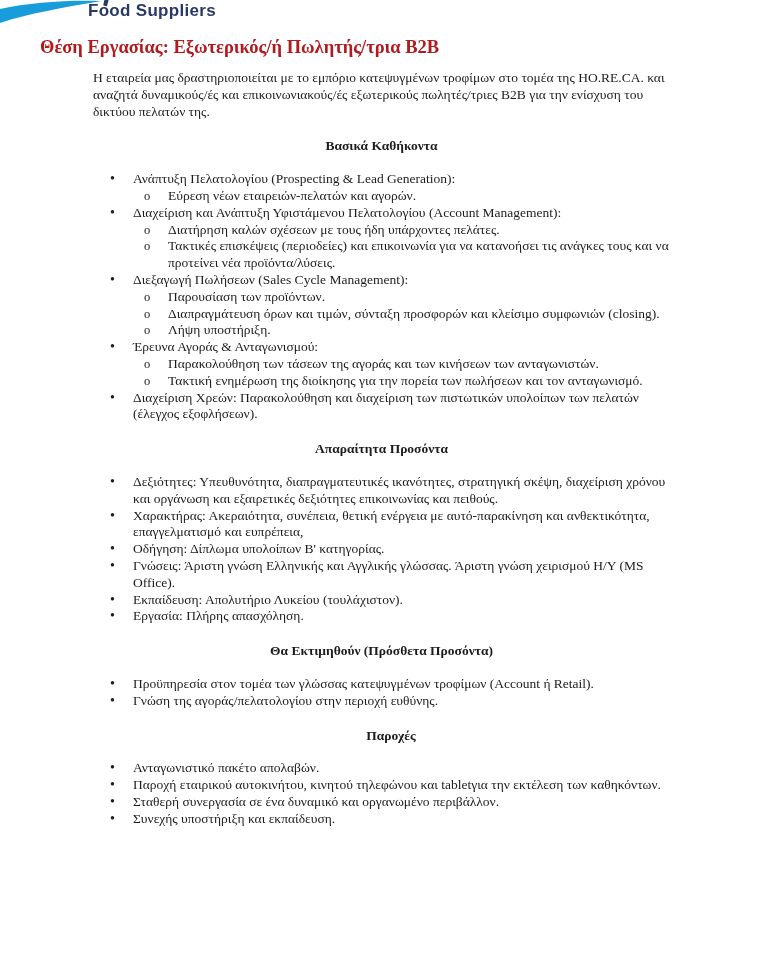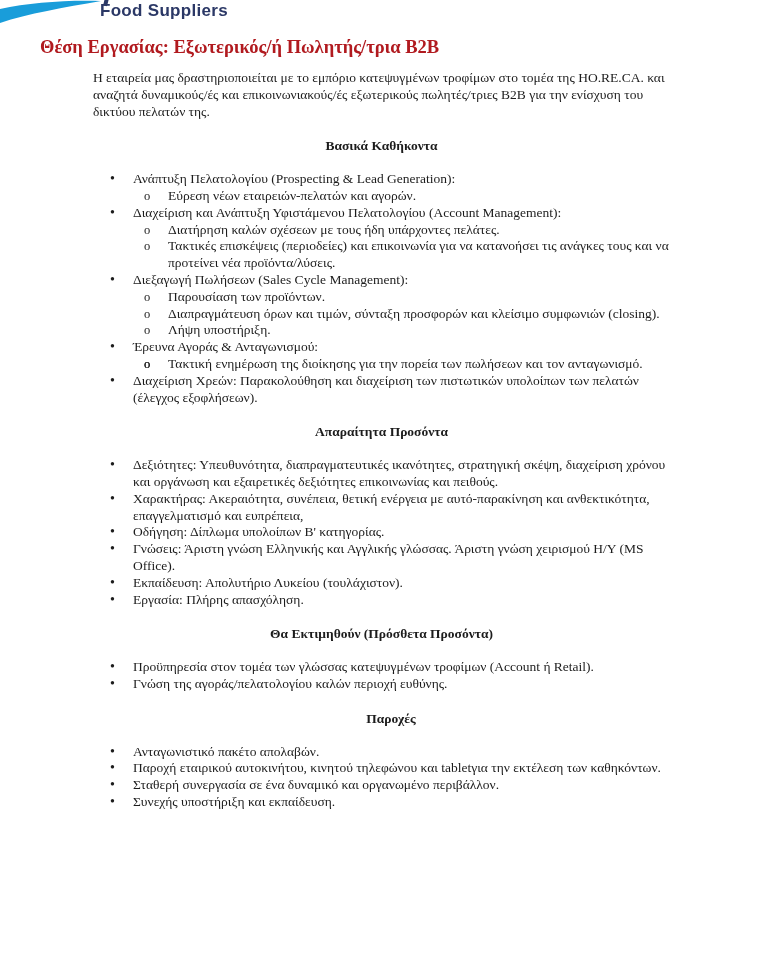--- a/index.html
+++ b/index.html
@@ -14,21 +14,21 @@
     color:#1c1c1c;
   }
   
   .logo{position:absolute;top:0;left:0;width:280px;height:30px;}
   .swoosh{position:absolute;left:0;top:0;}
   .logo-cut-mark{
     position:absolute;left:104px;top:-2px;width:4px;height:8px;
     background:#2b3866;transform:rotate(14deg);border-radius:1px;
   }
   .logo-text{
-    position:absolute;left:100px;top:3px;
+    position:absolute;left:88px;top:3px;
     font-family:"Liberation Sans", sans-serif;
     font-weight:bold;font-size:17px;letter-spacing:.3px;
     color:#2b3866;white-space:nowrap;
   }
   
   .doc-title{
     margin:36px 40px 0 40px;
     text-align:left;
     font-weight:bold;
     font-size:18.5px;
@@ -77,41 +77,41 @@
             <div class="item l1"><span class="marker">•</span><span class="b">Ανάπτυξη Πελατολογίου (Prospecting &amp; Lead Generation):</span></div>
             <div class="item l2"><span class="marker">o</span><span>Εύρεση νέων εταιρειών-πελατών και αγορών.</span></div>
             <div class="item l1"><span class="marker">•</span><span class="b">Διαχείριση και Ανάπτυξη Υφιστάμενου Πελατολογίου (Account Management):</span></div>
             <div class="item l2"><span class="marker">o</span><span>Διατήρηση καλών σχέσεων με τους ήδη υπάρχοντες πελάτες.</span></div>
             <div class="item l2"><span class="marker">o</span><span>Τακτικές επισκέψεις (περιοδείες) και επικοινωνία για να κατανοήσει τις ανάγκες τους και να προτείνει νέα προϊόντα/λύσεις.</span></div>
             <div class="item l1"><span class="marker">•</span><span class="b">Διεξαγωγή Πωλήσεων (Sales Cycle Management):</span></div>
             <div class="item l2"><span class="marker">o</span><span>Παρουσίαση των προϊόντων.</span></div>
             <div class="item l2"><span class="marker">o</span><span>Διαπραγμάτευση όρων και τιμών, σύνταξη προσφορών και κλείσιμο συμφωνιών (closing).</span></div>
             <div class="item l2"><span class="marker">o</span><span>Λήψη υποστήριξη.</span></div>
             <div class="item l1"><span class="marker">•</span><span class="b">Έρευνα Αγοράς &amp; Ανταγωνισμού:</span></div>
-            <div class="item l2"><span class="marker">o</span></div>
+            <div class="item l2"><span class="marker">o</span><span>Παρακολούθηση των τάσεων της αγοράς και των κινήσεων των ανταγωνιστών.</span></div>
             <div class="item l2"><span class="marker">o</span><span>Τακτική ενημέρωση της διοίκησης για την πορεία των πωλήσεων και τον ανταγωνισμό.</span></div>
             <div class="item l1"><span class="marker">•</span><span class="b">Διαχείριση Χρεών:</span><span> Παρακολούθηση και διαχείριση των πιστωτικών υπολοίπων των πελατών (έλεγχος εξοφλήσεων).</span></div>
           </div>
         </section>
         <section>
           <div class="section-heading">Απαραίτητα Προσόντα</div>
           <div class="list">
             <div class="item l1"><span class="marker">•</span><span class="b">Δεξιότητες:</span><span> Υπευθυνότητα, διαπραγματευτικές ικανότητες, στρατηγική σκέψη, διαχείριση χρόνου και οργάνωση και εξαιρετικές δεξιότητες επικοινωνίας και πειθούς.</span></div>
             <div class="item l1"><span class="marker">•</span><span class="b">Χαρακτήρας:</span><span> Ακεραιότητα, συνέπεια, θετική ενέργεια με αυτό-παρακίνηση και ανθεκτικότητα, επαγγελματισμό και ευπρέπεια,</span></div>
             <div class="item l1"><span class="marker">•</span><span class="b">Οδήγηση:</span><span> Δίπλωμα υπολοίπων Β' κατηγορίας.</span></div>
             <div class="item l1"><span class="marker">•</span><span class="b">Γνώσεις:</span><span> Άριστη γνώση Ελληνικής και Αγγλικής γλώσσας. Άριστη γνώση χειρισμού Η/Υ (MS Office).</span></div>
             <div class="item l1"><span class="marker">•</span><span class="b">Εκπαίδευση:</span><span> Απολυτήριο Λυκείου (τουλάχιστον).</span></div>
             <div class="item l1"><span class="marker">•</span><span class="b">Εργασία: Πλήρης</span><span> απασχόληση.</span></div>
           </div>
         </section>
         <section>
           <div class="section-heading">Θα Εκτιμηθούν (Πρόσθετα Προσόντα)</div>
           <div class="list">
             <div class="item l1"><span class="marker">•</span><span>Προϋπηρεσία στον τομέα των γλώσσας </span><span class="b">κατεψυγμένων τροφίμων</span><span> (Account ή Retail).</span></div>
-            <div class="item l1"><span class="marker">•</span><span>Γνώση της αγοράς/πελατολογίου καλών περιοχή ευθύνης.</span></div>
+            <div class="item l1"><span class="marker">•</span><span>Γνώση της αγοράς/πελατολογίου στην περιοχή ευθύνης.</span></div>
           </div>
         </section>
         <section>
           <div class="section-heading indent">Παροχές</div>
           <div class="list">
             <div class="item l1"><span class="marker">•</span><span>Ανταγωνιστικό πακέτο απολαβών.</span></div>
             <div class="item l1"><span class="marker">•</span><span>Παροχή εταιρικού αυτοκινήτου, κινητού τηλεφώνου και tabletγια την εκτέλεση των καθηκόντων.</span></div>
             <div class="item l1"><span class="marker">•</span><span>Σταθερή συνεργασία σε ένα δυναμικό και οργανωμένο περιβάλλον.</span></div>
             <div class="item l1"><span class="marker">•</span><span>Συνεχής υποστήριξη και εκπαίδευση.</span></div>
           </div>

